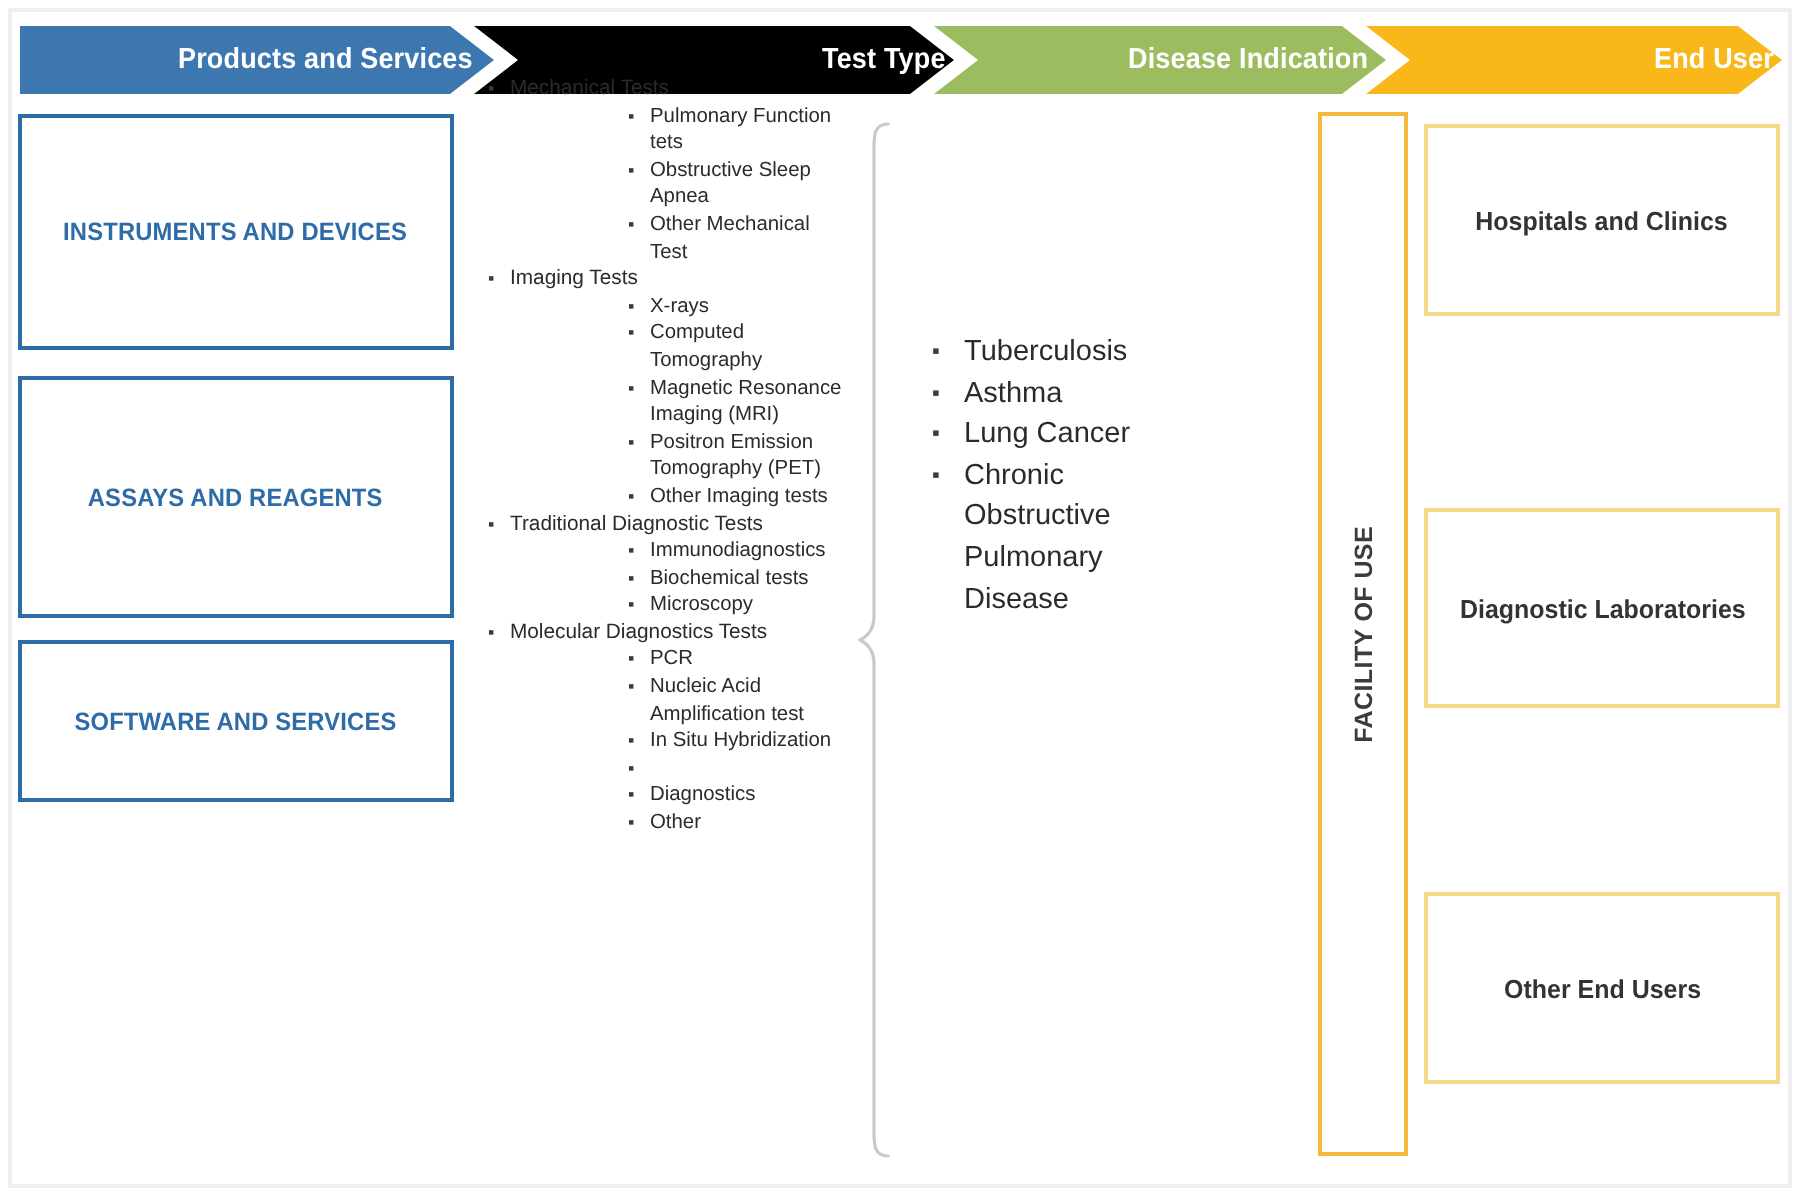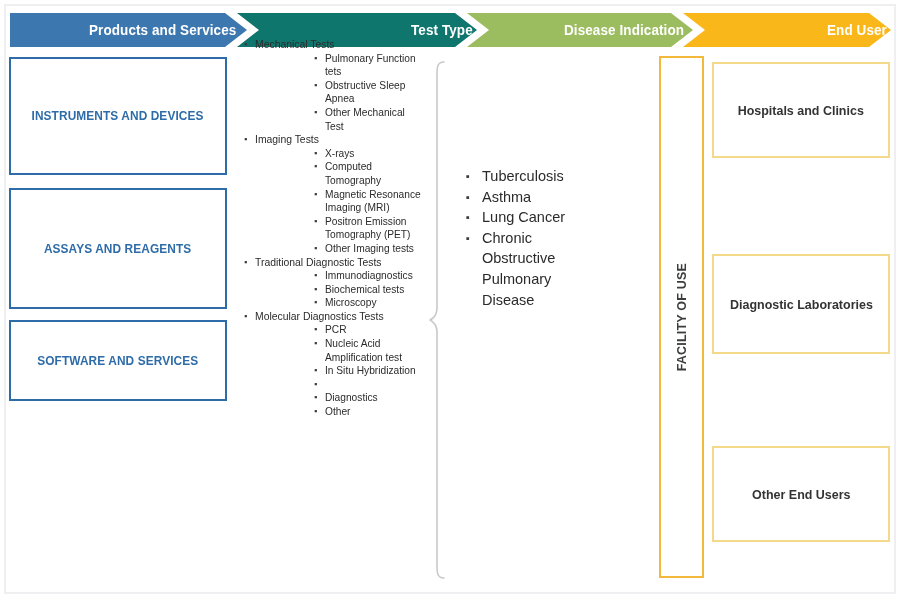--- a/index.html
+++ b/index.html
@@ -60,21 +60,21 @@
   .chev-1 {
     left: 0px;
     width: 237px;
     background: #3d77b0;
     clip-path: polygon(0 0, calc(100% - 22px) 0, 100% 50%, calc(100% - 22px) 100%, 0 100%);
     padding-left: 18px;
   }
   .chev-2 {
     left: 227px;
     width: 240px;
-    background: #0f766e;
+    background: #000000;
     clip-path: polygon(0 0, calc(100% - 22px) 0, 100% 50%, calc(100% - 22px) 100%, 0 100%, 22px 50%);
     padding-left: 34px;
   }
   .chev-3 {
     left: 457px;
     width: 226px;
     background: #9cbd5f;
     clip-path: polygon(0 0, calc(100% - 22px) 0, 100% 50%, calc(100% - 22px) 100%, 0 100%, 22px 50%);
     padding-left: 34px;
   }

